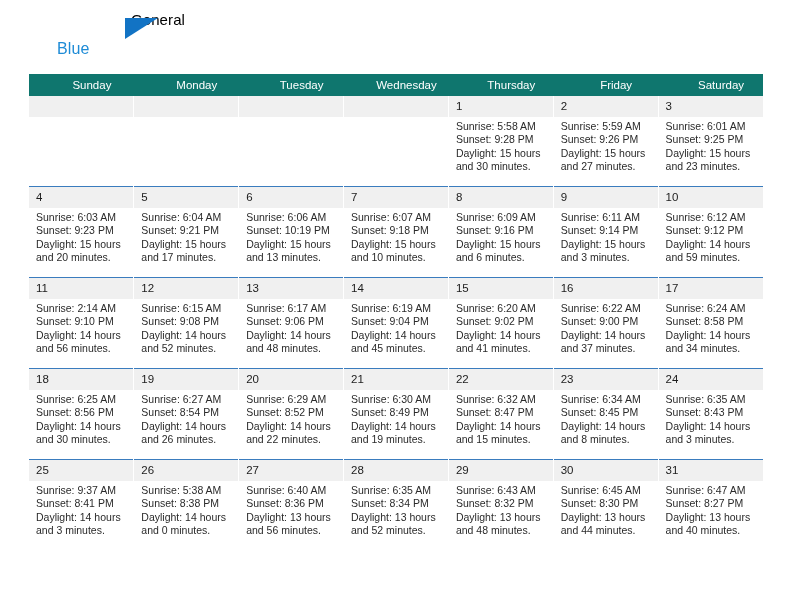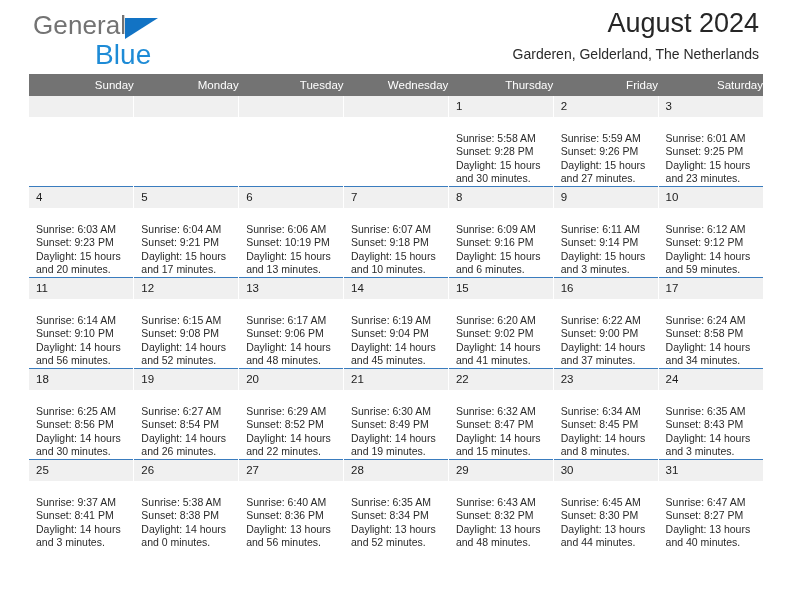--- a/index.html
+++ b/index.html
@@ -31,40 +31,41 @@
     position: absolute;
     left: 4px;
     top: 12px;
     width: 250px;
     height: 58px;
     line-height: 1;
   }
   .brand-top {
     position: relative;
     display: block;
-    font-size: 26px;
-    color: #737373;
+    font-size: 15px;
+    color: #000000;
     letter-spacing: 0.1px;
     height: 26px;
+    text-align: center;
   }
   .brand-tri {
     position: absolute;
     left: 92px;
     top: 6px;
     width: 0;
     height: 0;
     border-left: 33px solid #1273c4;
     border-bottom: 21px solid transparent;
   }
   .brand-bottom {
     display: block;
-    font-size: 28px;
+    font-size: 16px;
     color: #1e8bd6;
     margin-top: 3px;
-    margin-left: 62px;
+    margin-left: 24px;
     letter-spacing: 0.1px;
   }
   .title-block {
     position: absolute;
     right: 4px;
     top: 6px;
     text-align: right;
   }
   .title {
     font-size: 27px;
@@ -81,25 +82,25 @@
     white-space: nowrap;
   }
 
   
   .calendar {
     width: 734px;
     border-collapse: collapse;
     table-layout: fixed;
   }
   .cal-head th {
-    background: #737373;
+    background: #0f766e;
     color: #ffffff;
     font-weight: normal;
     font-size: 11.5px;
-    text-align: right;
+    text-align: center;
     padding: 5px 0 5px 21px;
     height: 11px;
     border: none;
   }
   .week-row > td {
     padding: 0;
     vertical-align: top;
     border-top: 1px solid #3a7cbe;
     border-right: 1px solid #ffffff;
   }
@@ -118,42 +119,38 @@
     font-size: 11.5px;
     color: #1c1c1c;
     padding: 4px 0 4px 7px;
     height: 13px;
     line-height: 13px;
   }
   .daynum.empty {
     color: transparent;
   }
   .details {
-    padding: 15px 6px 0 7px;
+    padding: 3px 6px 0 7px;
     font-size: 10.5px;
     line-height: 13.4px;
     color: #2a2a2a;
   }
   .details div {
     white-space: nowrap;
   }
 </style>
 </head>
 <body>
 
 <div class="page">
 
   <div class="header">
     <div class="brand">
       <span class="brand-top"><span>General</span><span class="brand-tri"></span></span>
       <span class="brand-bottom">Blue</span>
-    </div>
-    <div class="title-block">
-      <div class="title">August 2024</div>
-      <div class="subtitle">Garderen, Gelderland, The Netherlands</div>
     </div>
   </div>
 
   <table class="calendar">
     <thead>
       <tr class="cal-head">
         <th>Sunday</th>
         <th>Monday</th>
         <th>Tuesday</th>
         <th>Wednesday</th>
@@ -322,21 +319,21 @@
               </div>
             </div>
           </td>
       </tr>
 
       <tr class="week-row">
         <td>
             <div class="daycell">
               <div class="daynum">11</div>
               <div class="details">
-                <div>Sunrise: 6:14 AM</div>
+                <div>Sunrise: 2:14 AM</div>
                 <div>Sunset: 9:10 PM</div>
                 <div>Daylight: 14 hours</div>
                 <div>and 56 minutes.</div>
               </div>
             </div>
           </td>
         <td>
             <div class="daycell">
               <div class="daynum">12</div>
               <div class="details">

